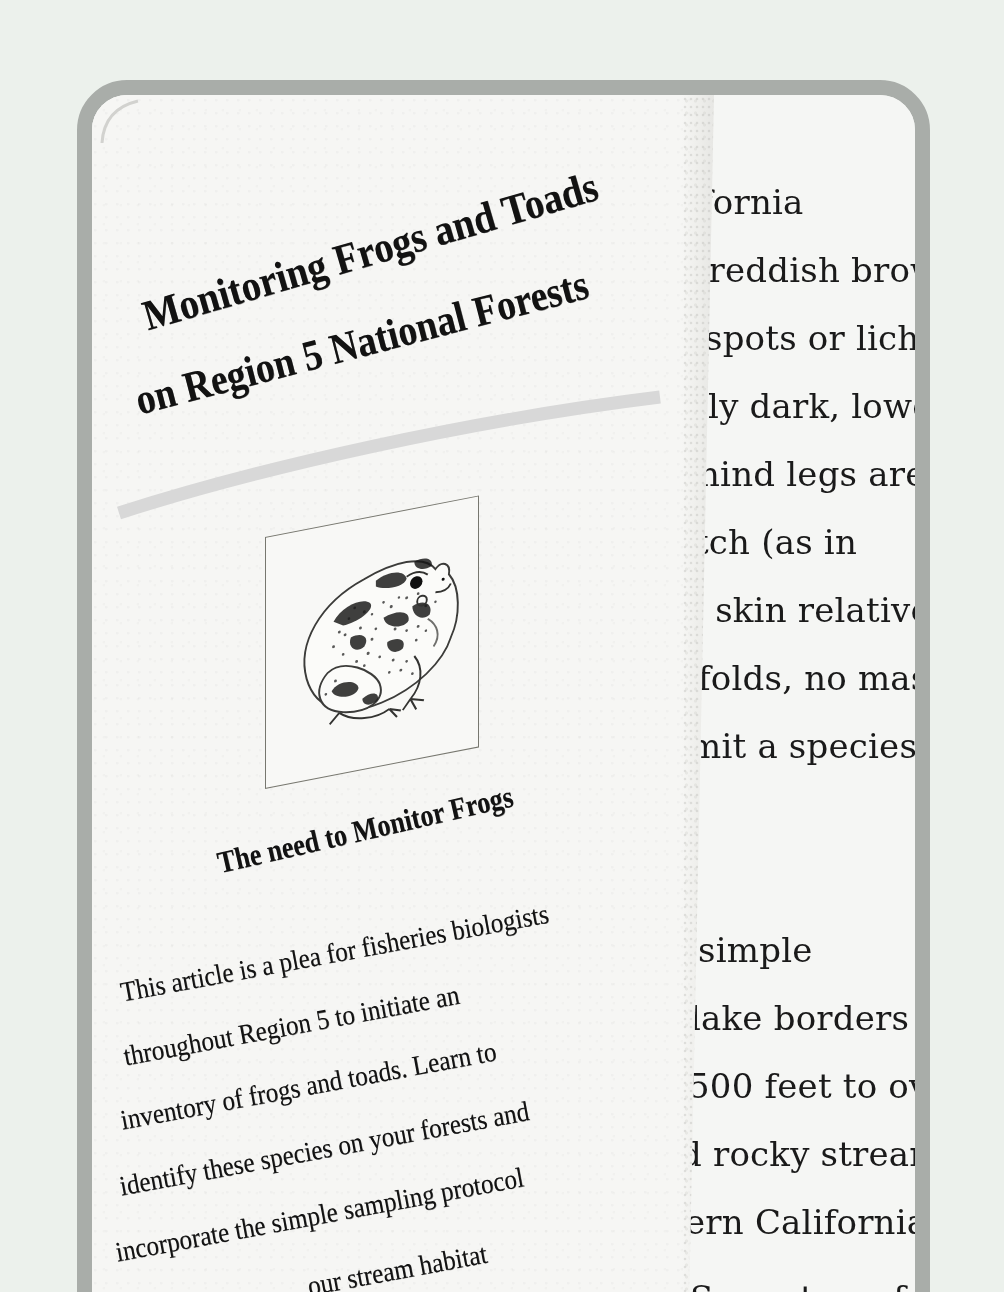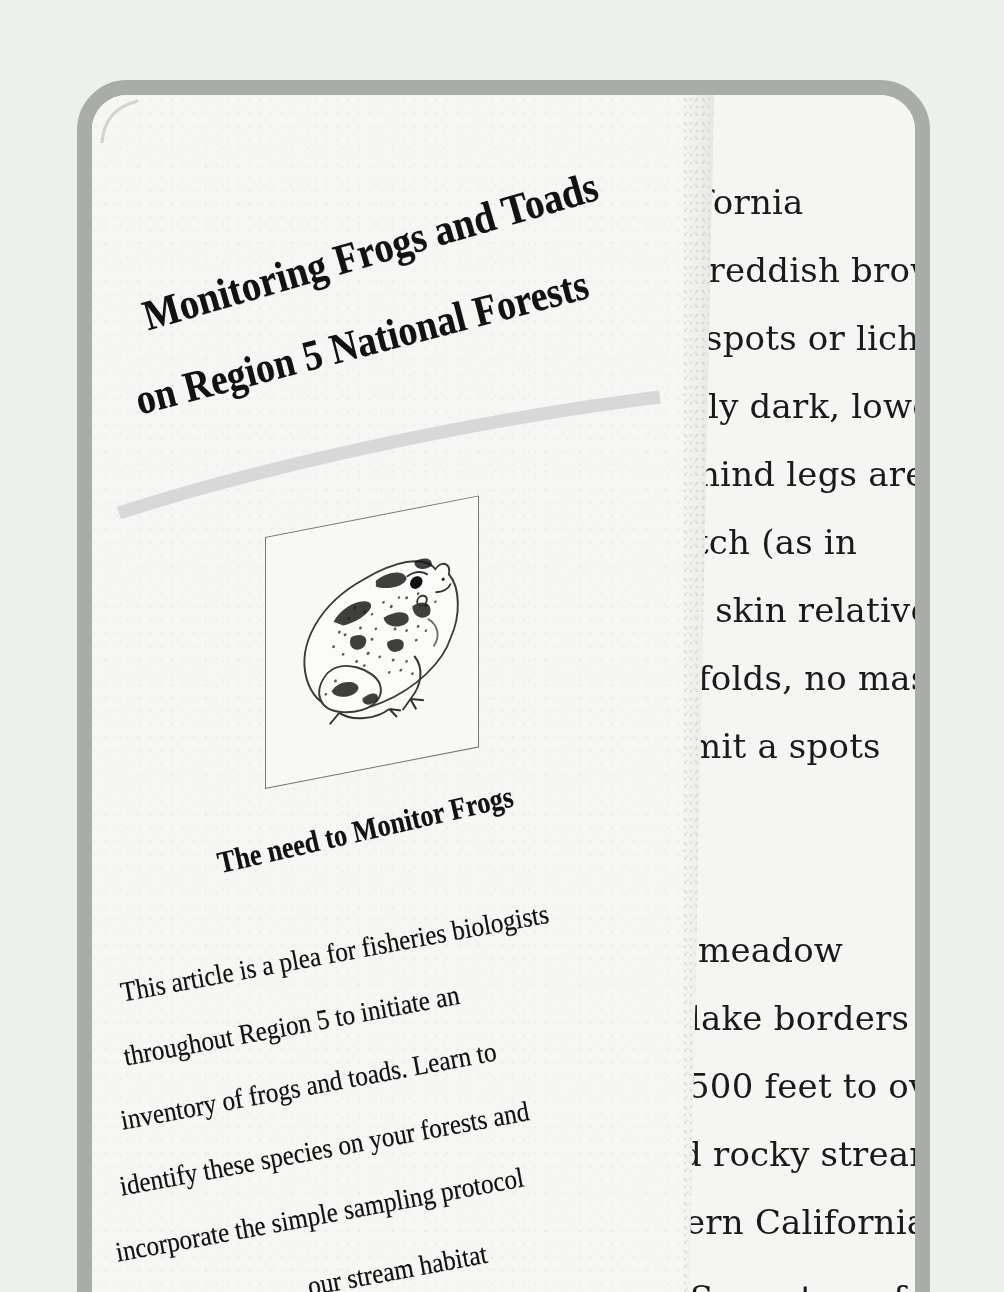--- a/index.html
+++ b/index.html
@@ -69,22 +69,22 @@
 
   <div class="text-page">
     <div class="tp-line" style="left:608px;top:87px">fornia</div>
     <div class="tp-line" style="left:589px;top:155px">r reddish brow</div>
     <div class="tp-line" style="left:613px;top:223px">spots or liche</div>
     <div class="tp-line" style="left:605px;top:291px">lly dark, lowe</div>
     <div class="tp-line" style="left:606px;top:359px">hind legs are</div>
     <div class="tp-line" style="left:603px;top:427px">tch (as in</div>
     <div class="tp-line" style="left:587px;top:495px">); skin relative</div>
     <div class="tp-line" style="left:606px;top:563px">folds, no mask</div>
-    <div class="tp-line" style="left:597px;top:631px">mit a spots</div>
-    <div class="tp-line" style="left:606px;top:835px">meadow</div>
+    <div class="tp-line" style="left:597px;top:631px">mit a species</div>
+    <div class="tp-line" style="left:606px;top:835px">simple</div>
     <div class="tp-line" style="left:598px;top:903px">lake borders in</div>
     <div class="tp-line" style="left:596px;top:971px">500 feet to ove</div>
     <div class="tp-line" style="left:588px;top:1039px">d rocky stream</div>
     <div class="tp-line" style="left:593px;top:1107px">ern California</div>
     <div class="tp-line" style="left:598px;top:1183px">S</div>
     <div class="tp-line" style="left:708px;top:1183px">t</div>
     <div class="tp-line" style="left:801px;top:1183px">f</div>
   </div>
 
   <div class="scan-page">

